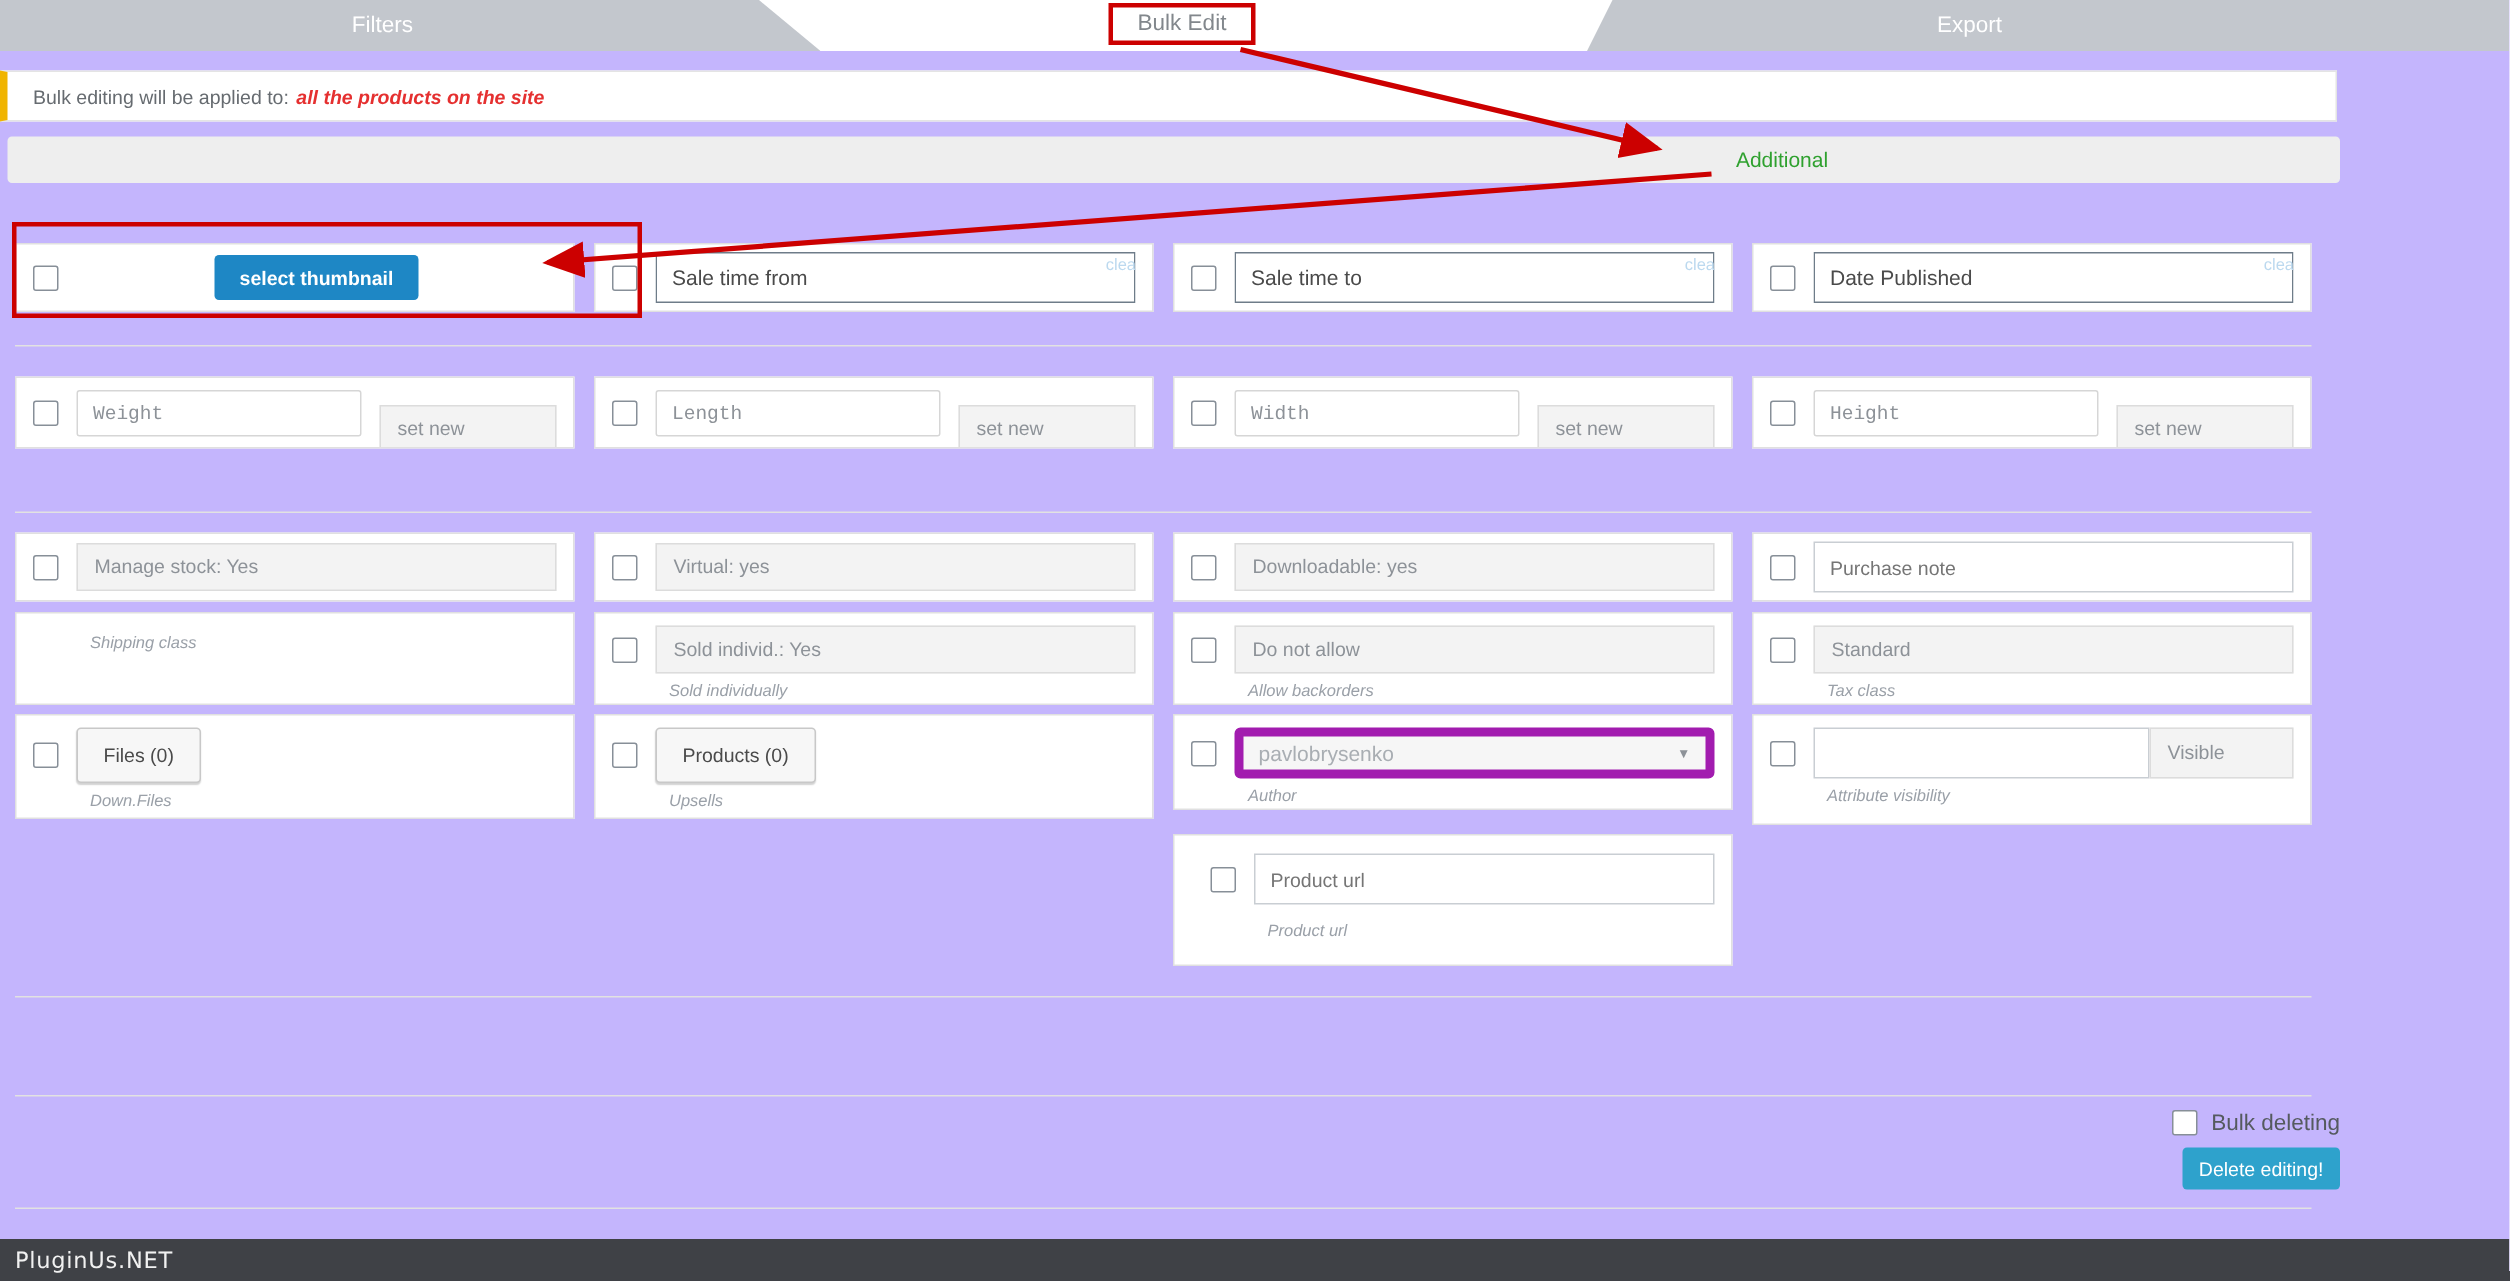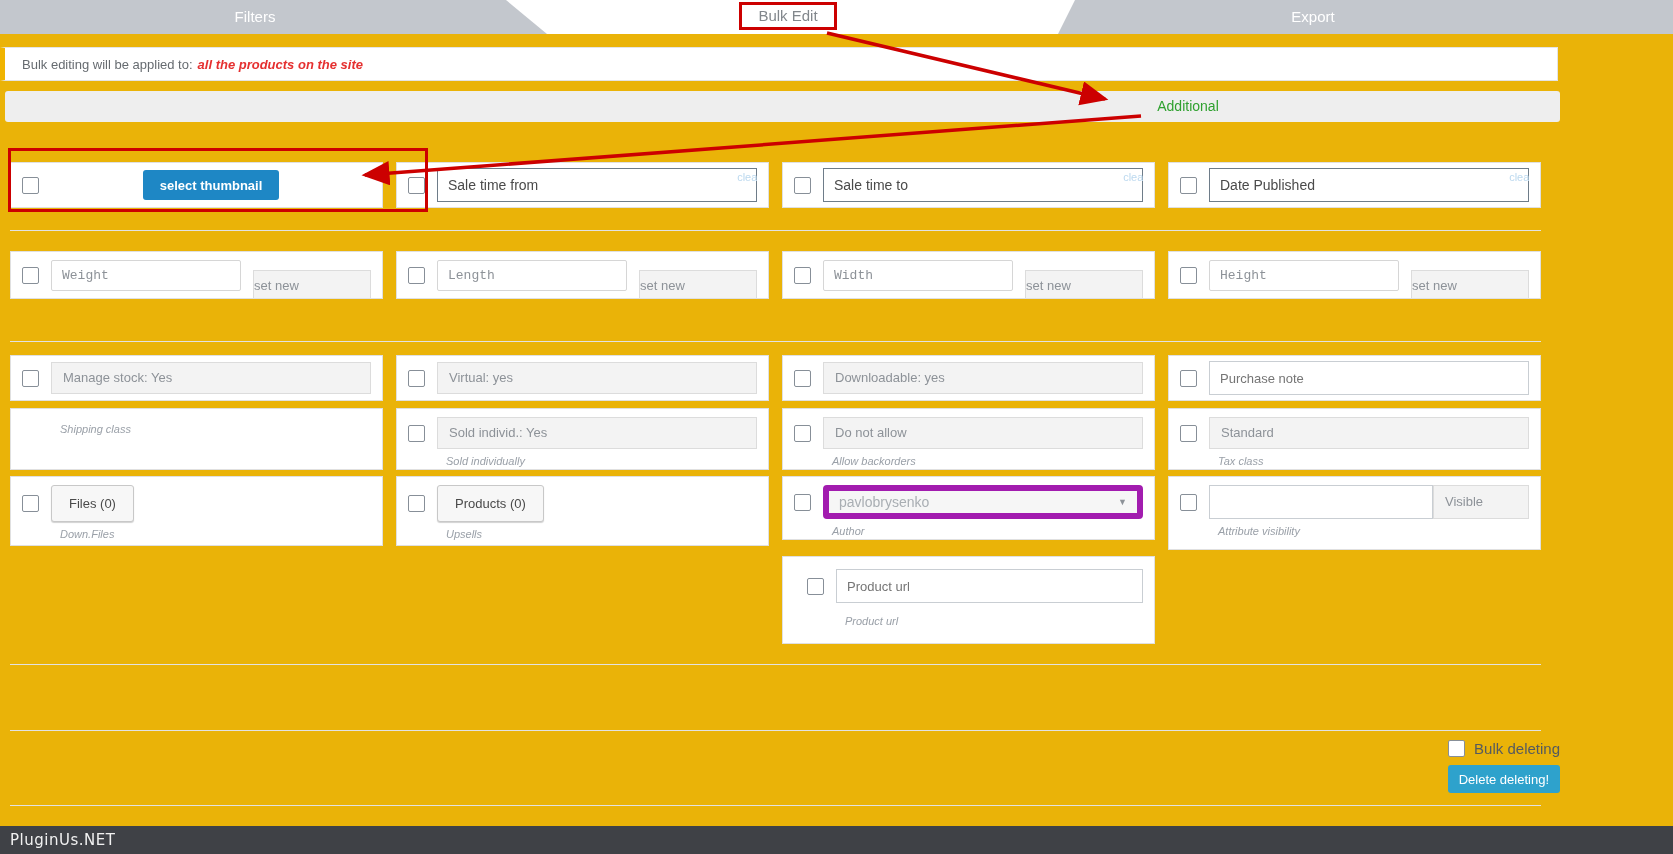--- a/index.html
+++ b/index.html
@@ -1,18 +1,18 @@
 <!DOCTYPE html>
 <html><head>
 <meta charset="utf-8">
 <style>
   * { box-sizing: border-box; margin: 0; padding: 0; }
   html,body { background:#fff; }
   body { font-family: "Liberation Sans", "DejaVu Sans", sans-serif; }
-  .page { position:relative; width:1673px; height:854px; background:#eab308; overflow:hidden; }
+  .page { position:relative; width:1673px; height:854px; background:#c4b5fd; overflow:hidden; }
 
   
   .tabbar { position:relative; height:34px; background:#fff; }
   .tab { position:absolute; top:0; height:34px; background:#c3c7cd; }
   .tab-filters { left:0; width:560px; clip-path:polygon(0 0, 506px 0, 547px 100%, 0 100%); }
   .tab-export  { left:1058px; right:0; clip-path:polygon(17px 0, 100% 0, 100% 100%, 0 100%); }
   .tab-label { position:absolute; top:0; left:0; width:510px; line-height:34px; text-align:center;
                color:#ffffff; font-size:15px; }
   .tab-export .tab-label { width:510px; }
   .tab-bulkedit-label { position:absolute; top:0; left:740px; width:96px; line-height:31px;
@@ -47,21 +47,21 @@
 
   .inp-wrap { position:relative; flex:1; overflow:hidden; }
   .inp-dark { width:100%; height:34px; border:1px solid #6e7c89; background:#fff; padding:0 10px;
               font-size:14px; color:#4a4a4a; font-family:inherit; }
   .clear-link { position:absolute; top:3px; right:-4px; font-size:11px; color:#bcd9ef; cursor:pointer; }
 
   .inp-light { flex:1; height:31px; border:1px solid #d6d6d6; border-radius:2px; background:#fff;
                padding:0 10px; font-size:13px; color:#555; font-family:Liberation Mono, monospace; }
   .inp-light::placeholder, .inp-dark::placeholder { color:#8d9298; opacity:1; }
   .setnew { width:118px; height:31px; line-height:29px; background:#f3f3f3; border:1px solid #dcdcdc;
-            font-size:13px; color:#8d9298; cursor:pointer;margin-top:20px; }
+            padding-left:11px; font-size:13px; color:#8d9298; cursor:pointer;margin-top:20px; }
 
   .graybox { flex:1; height:32px; line-height:30px; background:#f3f3f3; border:1px solid #dcdcdc;
              padding-left:11px; font-size:13px; color:#8d9298; cursor:pointer;
              white-space:nowrap; overflow:hidden; }
   .caption { font-style:italic; font-size:11px; color:#9aa0a8; margin:6px 0 0 38px; }
 
   .btn-blue { background:#1e87c5; color:#fff; border:none; border-radius:3px; height:30px;
               padding:0 17px; font-size:13px; font-weight:bold; cursor:pointer; font-family:inherit; }
   .thumb-center { flex:1; text-align:center; }
 
@@ -279,21 +279,21 @@
   </div>
 
   <hr class="div hr3">
   <hr class="div hr4">
 
   <div class="bulkdelete">
     <div class="bd-row">
       <input type="checkbox" class="cb" style="">
       <span class="bd-label">Bulk deleting</span>
     </div>
-    <button class="btn-delete">Delete deleting!</button>
+    <button class="btn-delete">Delete editing!</button>
   </div>
 
   <hr class="div hr5">
 
   <div class="footer">
     <span>PluginUs.NET</span>
   </div>
 
   <div class="anno anno-bulkedit"></div>
   <div class="anno anno-thumb"></div>

